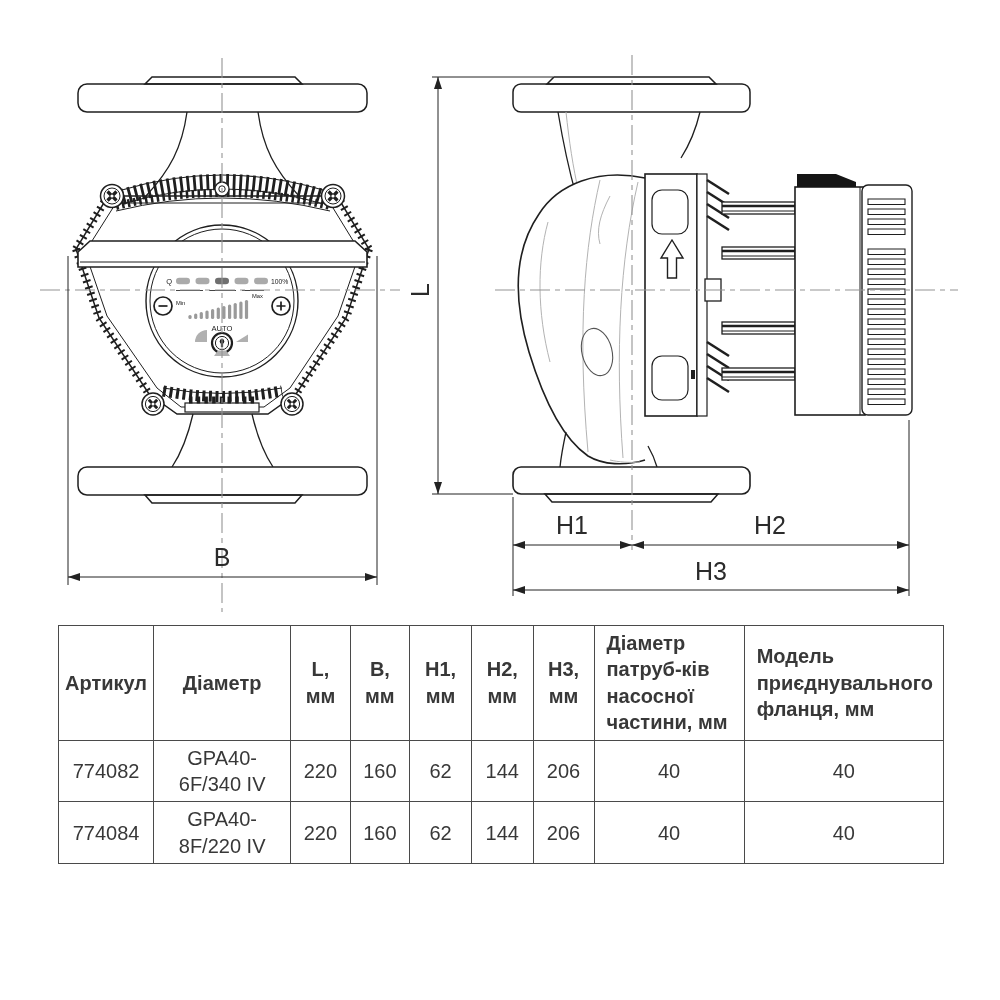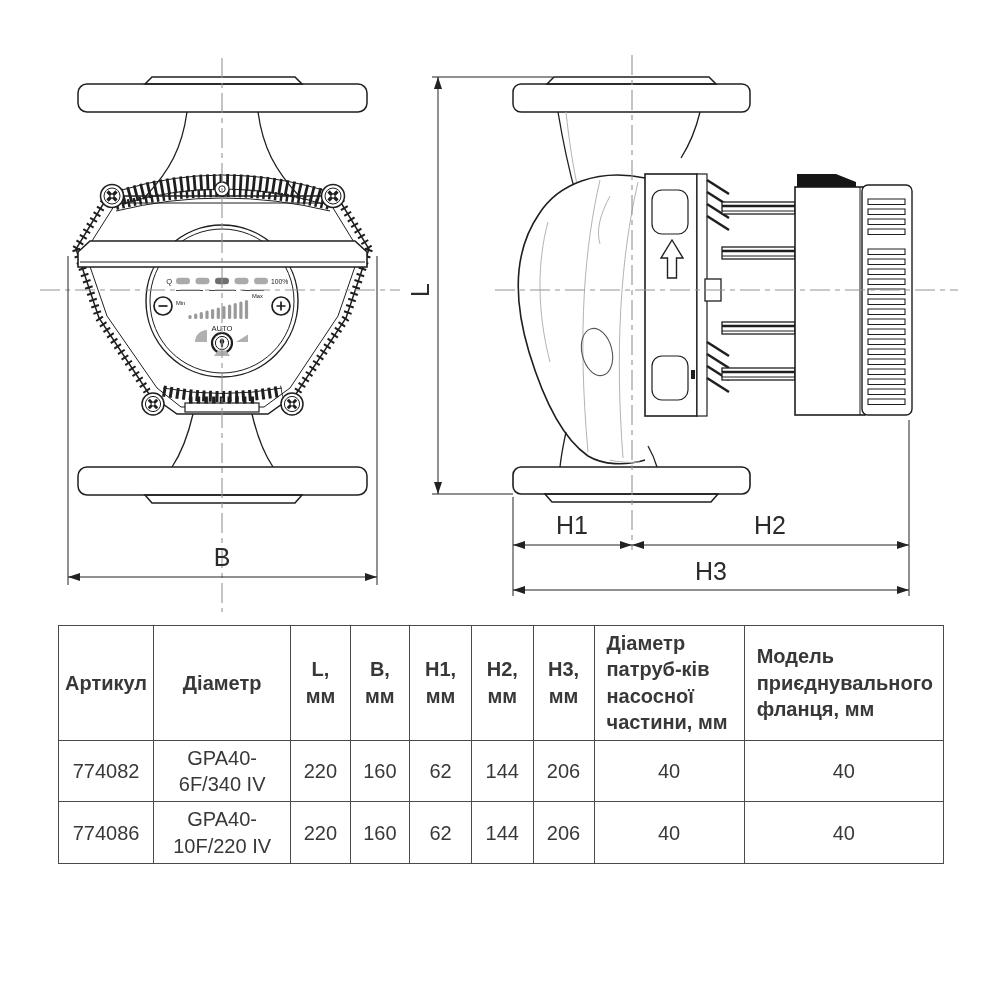--- a/index.html
+++ b/index.html
@@ -291,22 +291,22 @@
     <td>GPA40-6F/340 IV</td>
     <td>220</td>
     <td>160</td>
     <td>62</td>
     <td>144</td>
     <td>206</td>
     <td>40</td>
     <td>40</td>
   </tr>
   <tr class="data-row">
-    <td>774086</td>
-    <td>GPA40-10F/220 IV</td>
+    <td>774084</td>
+    <td>GPA40-8F/220 IV</td>
     <td>220</td>
     <td>160</td>
     <td>62</td>
     <td>144</td>
     <td>206</td>
     <td>40</td>
     <td>40</td>
   </tr>
 </tbody>
     </table>

